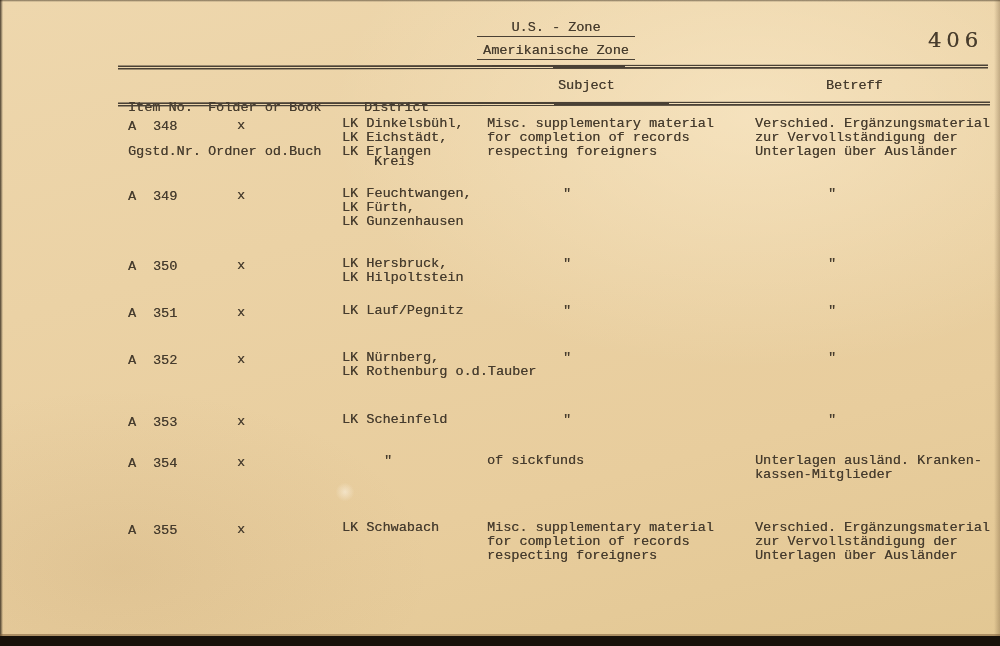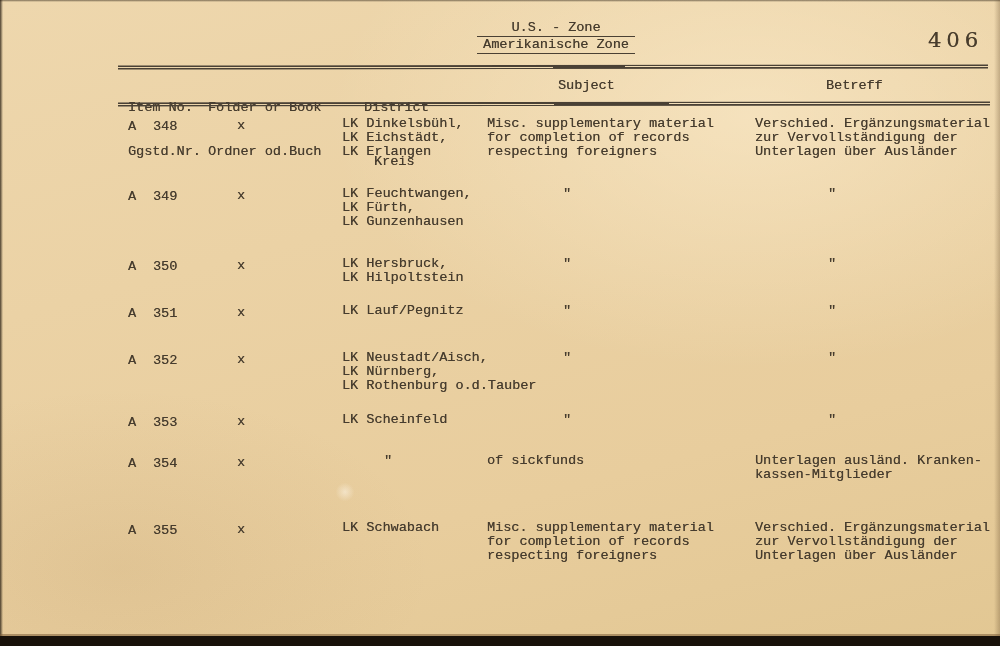--- a/index.html
+++ b/index.html
@@ -24,21 +24,21 @@
   .edge-top{position:absolute;top:0;left:0;width:100%;height:2px;
     background:linear-gradient(to bottom, rgba(35,26,15,0.55), rgba(35,26,15,0));}
   .edge-right{position:absolute;right:0;top:0;width:6px;height:100%;
     background:linear-gradient(to left, rgba(90,65,35,0.30), rgba(90,65,35,0));}
   .edge-bottom-line{position:absolute;bottom:10px;left:0;width:100%;height:2px;
     background:rgba(125,95,58,0.55);}
   .edge-bottom{position:absolute;bottom:0;left:0;width:100%;height:10px;background:#18110a;}
 
   
   .title{position:absolute;left:477px;top:21px;width:158px;text-align:center;}
-  .title .tline{line-height:14px;border-bottom:1.6px solid #4a4033;padding-bottom:1px;margin-bottom:1px;}
+  .title .tline{line-height:14px;border-bottom:1.6px solid #4a4033;padding-bottom:1px;margin-bottom:7px;}
 
   .pageno{position:absolute;left:928px;top:28px;
     font-family:"DejaVu Serif",serif;font-size:21px;letter-spacing:5px;color:#473c2c;}
 
   
   .rule{position:absolute;height:4px;
     background:linear-gradient(to bottom,#4a4135 0 1.6px,rgba(74,65,53,0) 1.6px 2.5px,#4a4135 2.5px 4px);}
   .rule-top{left:118px;top:65px;width:870px;transform:rotate(-0.08deg);}
   .rule-mid{left:118px;top:102px;width:872px;transform:rotate(-0.05deg);}
 
@@ -124,21 +124,21 @@
       <div class="row" style="top: 304px;">
         <div class="cell cell-item"><span class="item-letter">A</span><span>351</span></div>
         <div class="cell cell-folder">x</div>
         <div class="cell cell-district"><div class="line">LK Lauf/Pegnitz</div></div>
         <div class="cell cell-subject"><div class="line ditto-subject">"</div></div>
         <div class="cell cell-betreff"><div class="line ditto-betreff">"</div></div>
       </div>
       <div class="row" style="top: 351px;">
         <div class="cell cell-item"><span class="item-letter">A</span><span>352</span></div>
         <div class="cell cell-folder">x</div>
-        <div class="cell cell-district"><div class="line">LK Neustadt/Aisch,</div><div class="line">LK Nürnberg,</div><div class="line">LK Rothenburg o.d.Tauber</div></div>
+        <div class="cell cell-district"><div class="line">LK Nürnberg,</div><div class="line">LK Rothenburg o.d.Tauber</div></div>
         <div class="cell cell-subject"><div class="line ditto-subject">"</div></div>
         <div class="cell cell-betreff"><div class="line ditto-betreff">"</div></div>
       </div>
       <div class="row" style="top: 413px;">
         <div class="cell cell-item"><span class="item-letter">A</span><span>353</span></div>
         <div class="cell cell-folder">x</div>
         <div class="cell cell-district"><div class="line">LK Scheinfeld</div></div>
         <div class="cell cell-subject"><div class="line ditto-subject">"</div></div>
         <div class="cell cell-betreff"><div class="line ditto-betreff">"</div></div>
       </div>

